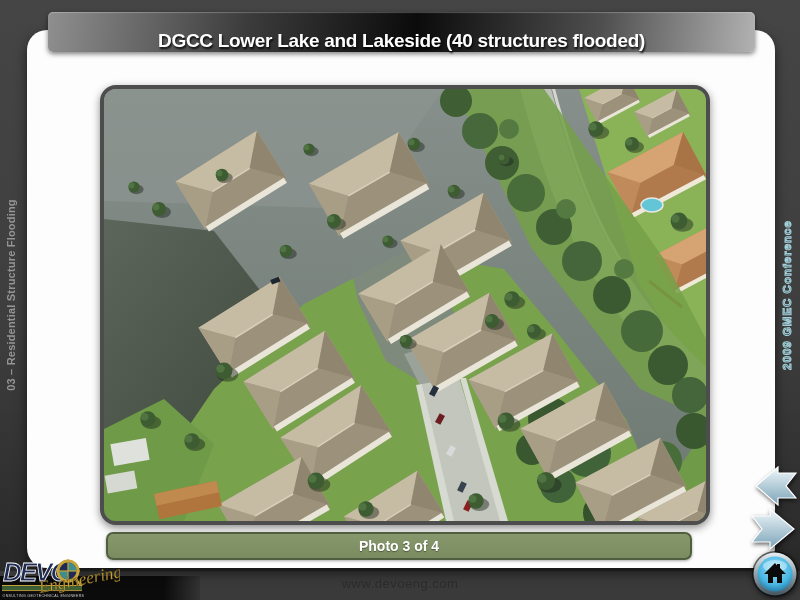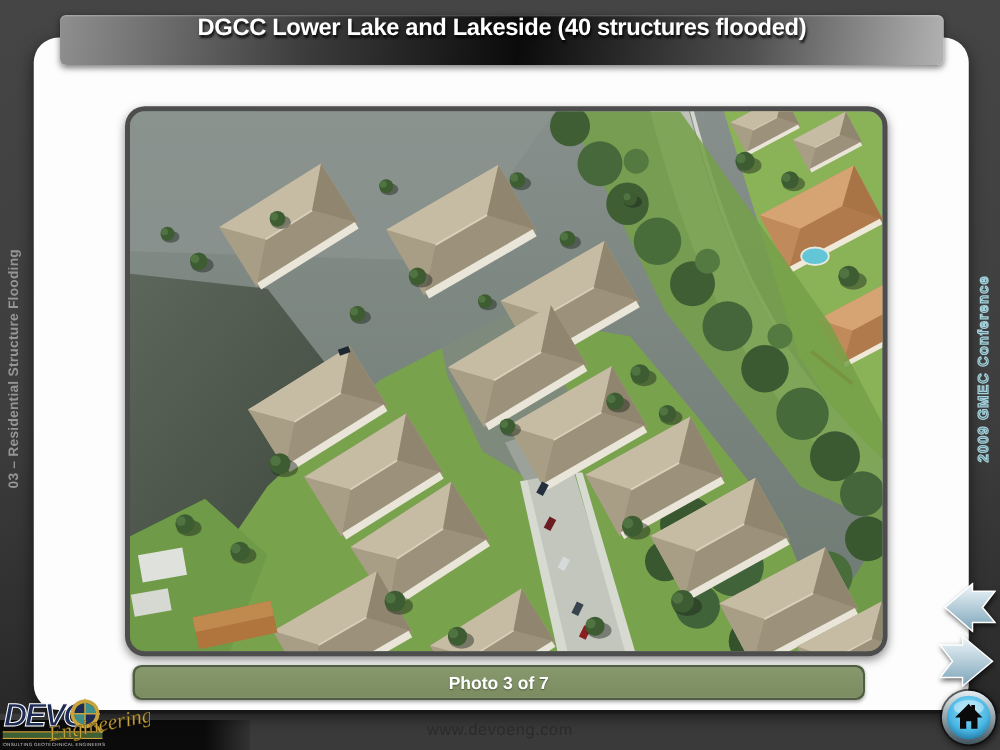--- a/index.html
+++ b/index.html
@@ -30,21 +30,21 @@
     position:absolute; left:0; top:576px; width:200px; height:24px;
     background:linear-gradient(90deg,#0b0b0b 0%,#0b0b0b 82%,#333 100%);
   }
 
   
   .banner {
     position:absolute; left:48px; top:12px; width:707px; height:40px;
     border-radius:5px;
     background:linear-gradient(97deg,#8f8f8f 0%,#3c3c3c 28%,#0b0b0b 52%,#4f4f4f 78%,#b2b2b2 100%);
     box-shadow:0 2px 5px rgba(0,0,0,.5), inset 0 1px 1px rgba(255,255,255,.25);
-    display:flex; align-items:flex-start; justify-content:center;
+    display:flex; align-items:flex-end; justify-content:center;
   }
   .banner-title {
     color:#fff; font-weight:bold; font-size:19px; letter-spacing:-.3px;
     text-shadow:1px 2px 2px rgba(0,0,0,.85);
     white-space:nowrap;
   }
 
   
   .rail-left {
     position:absolute; left:11px; top:295px;
@@ -260,21 +260,21 @@
         <g transform="rotate(-12 84 411)">
           <rect x="52" y="398" width="64" height="26" fill="#b0753c"></rect>
           <rect x="52" y="398" width="64" height="12" fill="#c08a4e"></rect>
         </g>
       </g>
     </svg>
   </div>
 </div>
 
 <div class="caption">
-  <span class="caption-text">Photo 3 of 7</span>
+  <span class="caption-text">Photo 3 of 4</span>
 </div>
 
 <div class="banner">
   <span class="banner-title">DGCC Lower Lake and Lakeside (40 structures flooded)</span>
 </div>
 
 <div class="rail-left">03 – Residential Structure Flooding</div>
 <div class="rail-right">2009 GMEC Conference</div>
 
 <svg class="logo" width="118" height="50" viewBox="0 0 118 50" xmlns="http://www.w3.org/2000/svg">

